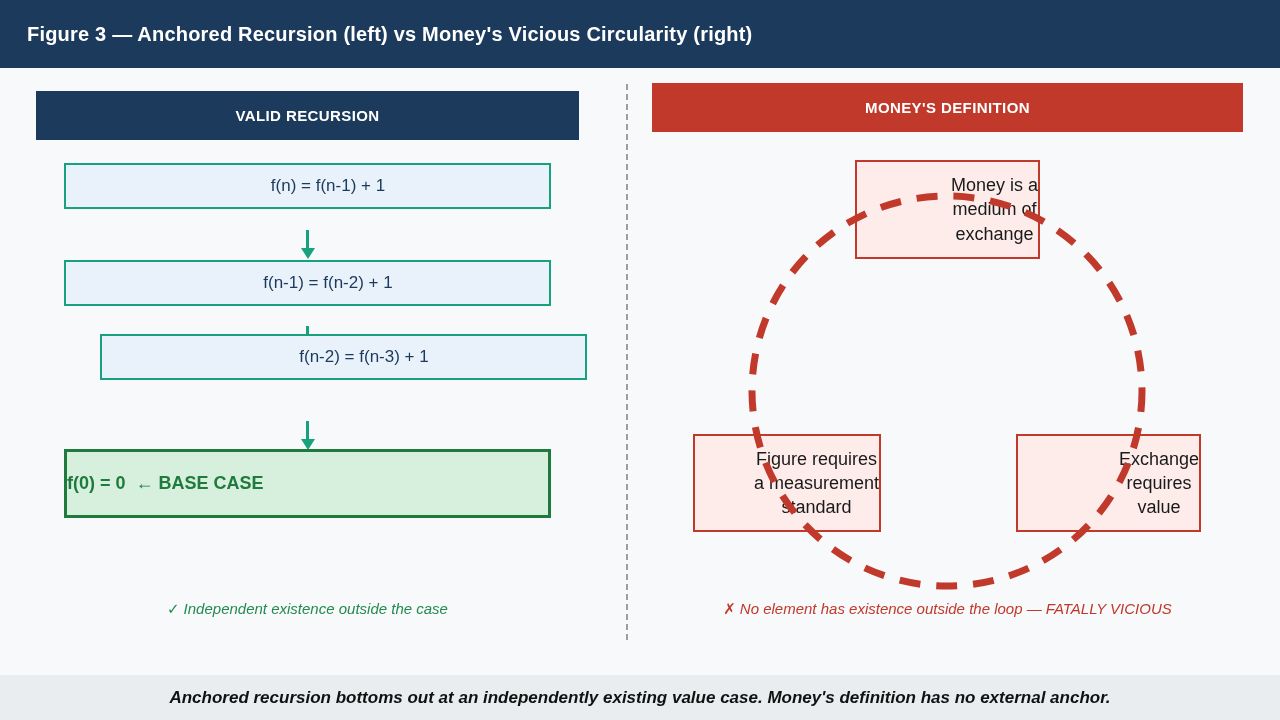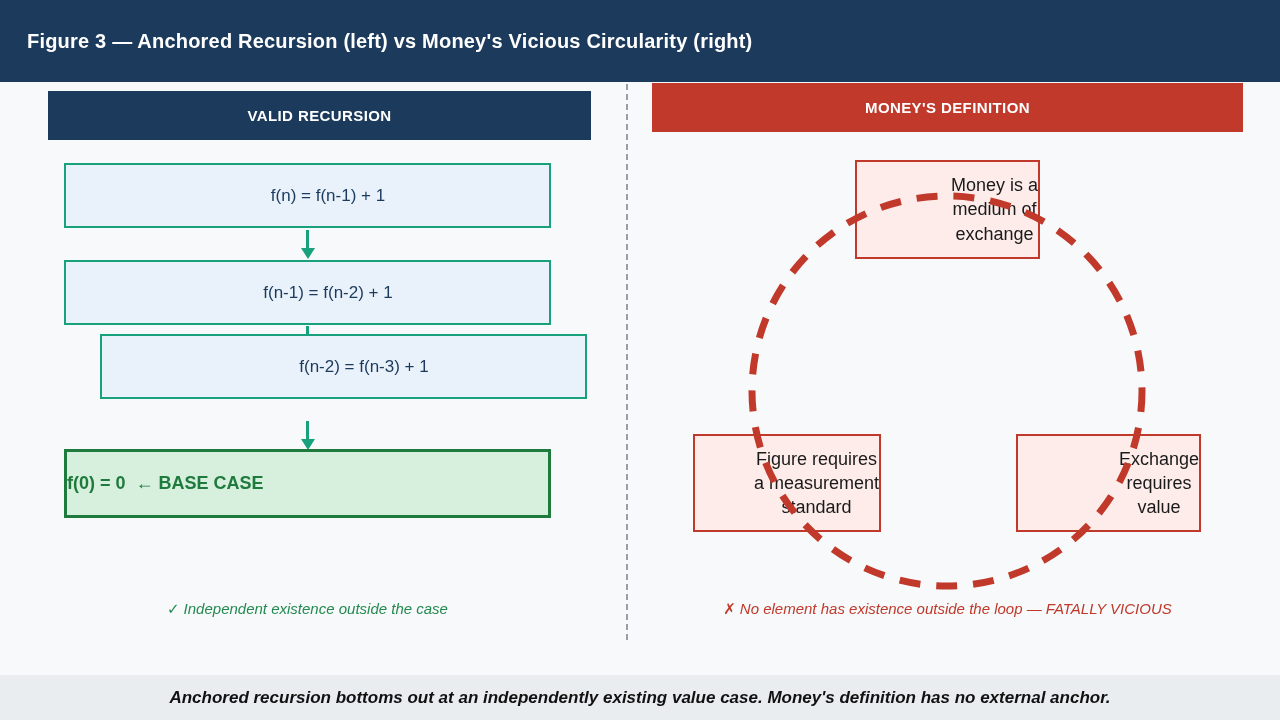--- a/index.html
+++ b/index.html
@@ -9,41 +9,41 @@
     width: 1280px;
     height: 720px;
     overflow: hidden;
     background: var(--page-bg);
     font-family: "Liberation Sans", "DejaVu Sans", sans-serif;
   }
 
   
   .title-bar {
     position: absolute; left: 0; top: 0;
-    width: 1280px; height: 82px;
+    width: 1280px; height: 68px;
     background: var(--navy);
     display: flex; align-items: center;
   }
   .title-bar .title {
     color: #ffffff; font-size: 20px; font-weight: bold;
     padding-left: 27px; letter-spacing: 0.2px;
   }
 
   
   .subheader {
     position: absolute; height: 49px;
     display: flex; align-items: center; justify-content: center;
     color: #ffffff; font-weight: bold; font-size: 15px; letter-spacing: 0.4px;
   }
-  .subheader.left  { left: 36px;  top: 91px; width: 543px; background: var(--navy); margin-left: 12px; }
+  .subheader.left  { left: 36px;  top: 91px; width: 543px; background: var(--navy); }
   .subheader.right { left: 652px; top: 83px; width: 591px; background: var(--red-dark); }
 
   
   .step-box {
-    position: absolute; left: 64px; width: 487px; height: 65px;
+    position: absolute; left: 64px; width: 487px; height: 46px;
     background: var(--blue-fill);
     border: 2px solid var(--teal);
     display: flex; align-items: center; justify-content: center;
     color: var(--navy-text); font-size: 17px; padding-left: 41px;
   }
   .step-1 { top: 163px; }
   .step-2 { top: 260px; }
   .step-3 { top: 334px; margin-left: 36px; }
 
   .base-box {

